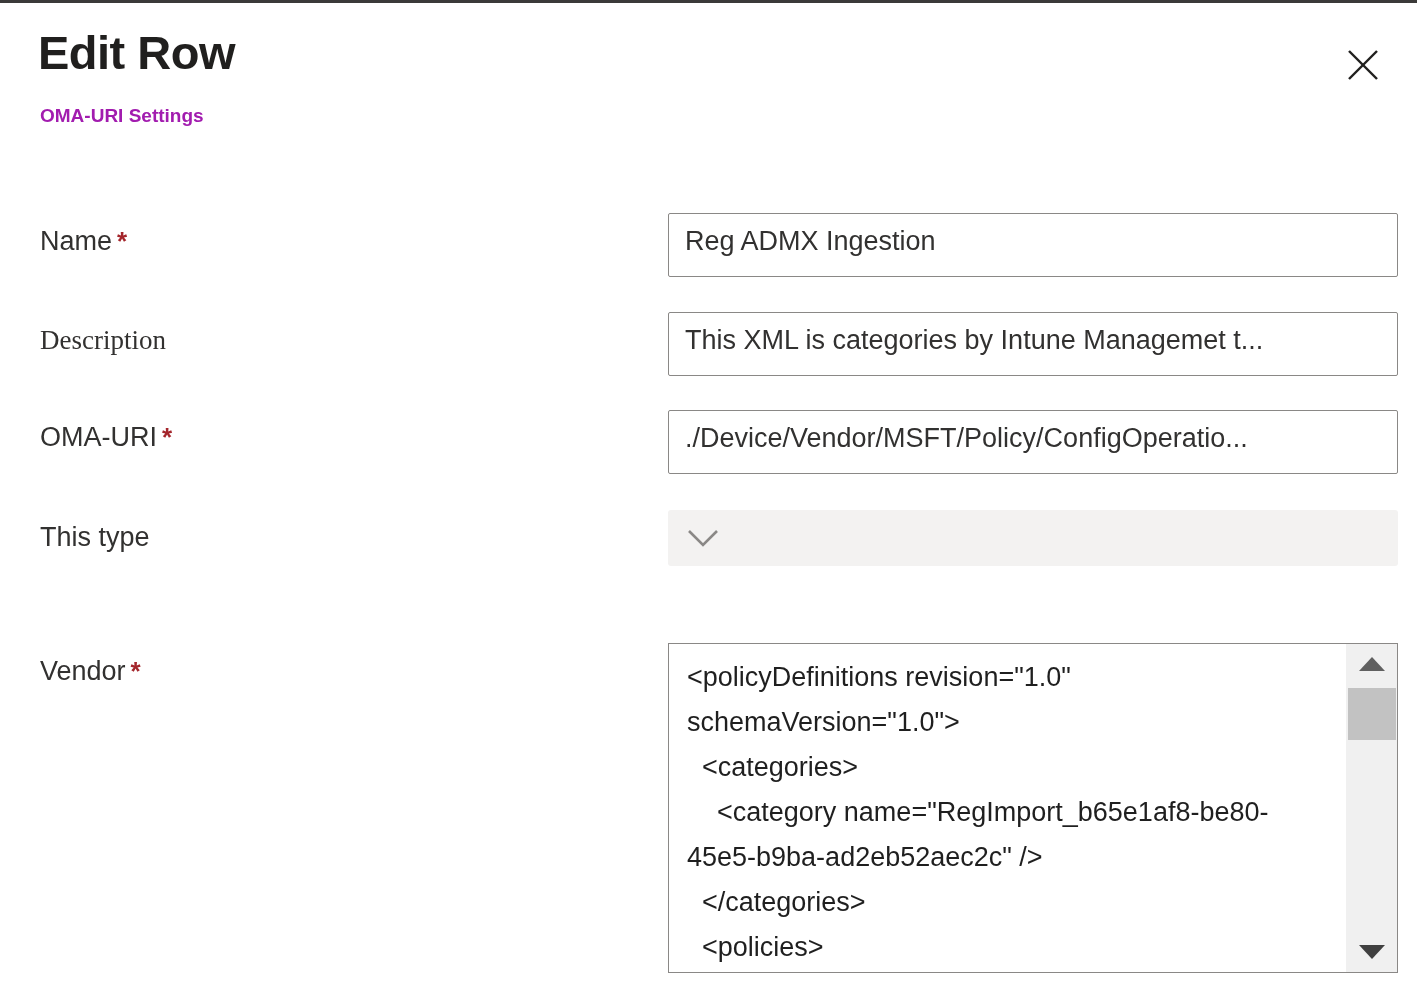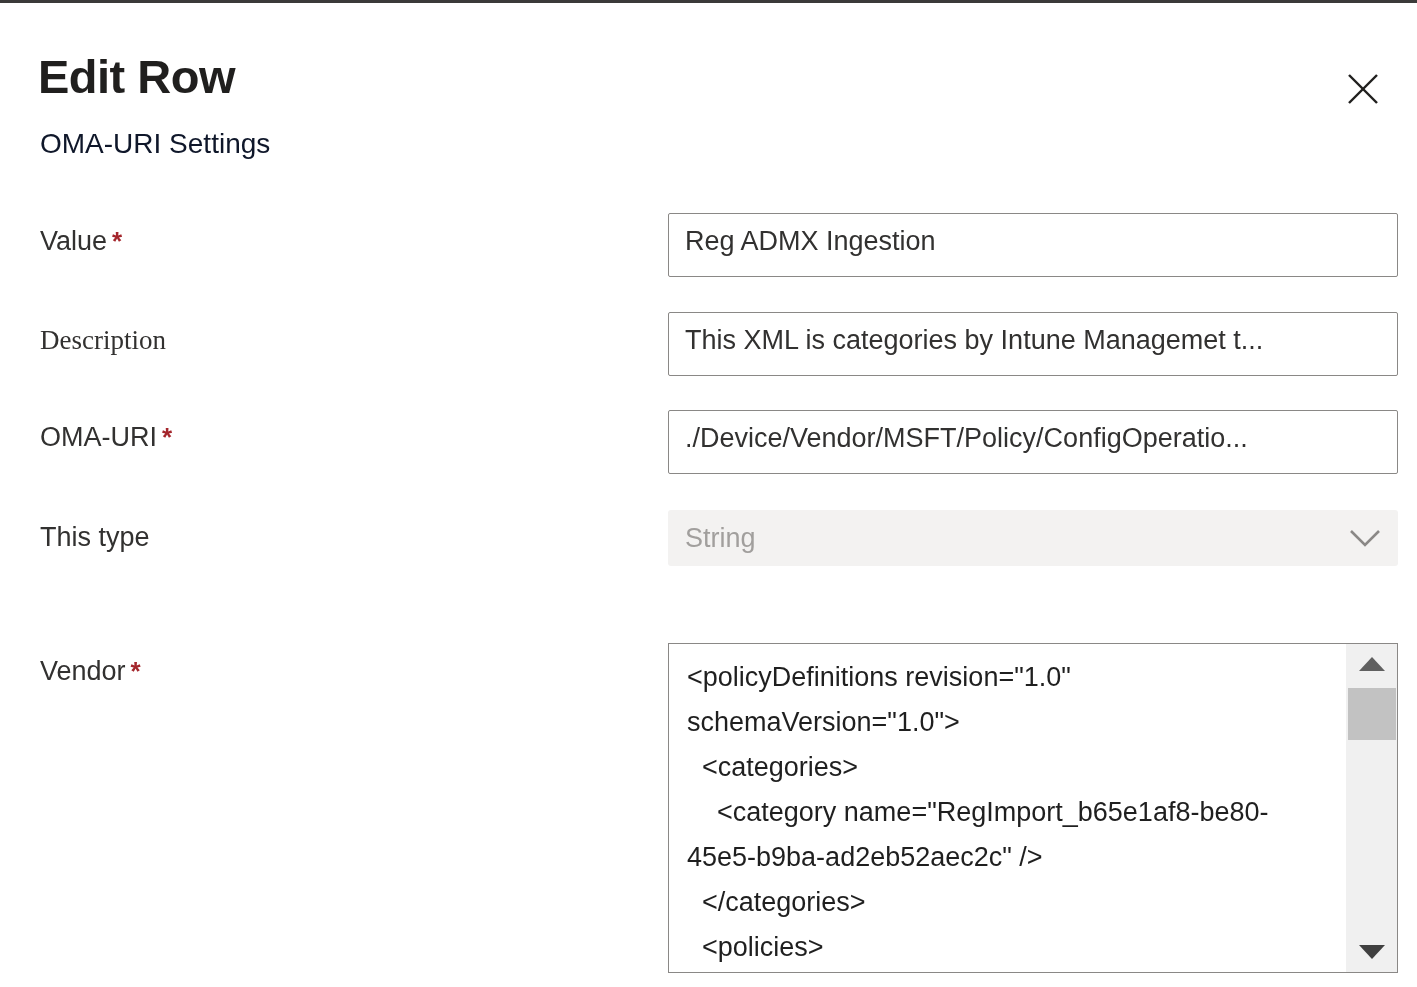--- a/index.html
+++ b/index.html
@@ -26,40 +26,39 @@
     background: #3b3a39;
   }
 
   
   .panel-header {
     position: absolute;
     left: 0;
     top: 3px;
     width: 1313px;
     height: 160px;
-    margin-top: 24px;
   }
   .panel-title {
     position: absolute;
     left: 38px;
     top: 26px;
     font-size: 47px;
     font-weight: 700;
     letter-spacing: -0.5px;
     color: #201f1e;
     line-height: 1;
     white-space: nowrap;
   }
   .panel-subtitle {
     position: absolute;
     left: 40px;
     top: 103px;
-    font-size: 28px;
-    font-weight: 400;
-    color: #0f172a;
+    font-size: 19px;
+    font-weight: 700;
+    color: #a21caf;
     line-height: 1;
     white-space: nowrap;
   }
   .close-button {
     position: absolute;
     left: 1337px;
     top: 36px;
     width: 52px;
     height: 52px;
     display: flex;
@@ -228,21 +227,21 @@
       <svg width="34" height="34" viewBox="0 0 34 34" aria-hidden="true">
         <line x1="3" y1="3" x2="31" y2="31" stroke="#201f1e" stroke-width="2.4"></line>
         <line x1="31" y1="3" x2="3" y2="31" stroke="#201f1e" stroke-width="2.4"></line>
       </svg>
     </span>
   </button>
 </div>
 
 <div class="form-row">
   <div class="field-label" style="top:228px;">
-    <span>Value</span><span class="req-star">*</span>
+    <span>Name</span><span class="req-star">*</span>
   </div>
   <div class="text-field" style="top:213px;">Reg ADMX Ingestion</div>
 </div>
 
 <div class="form-row">
   <div class="field-label" style="top:327px;font-family:Liberation Serif, serif;">
     <span>Description</span>
   </div>
   <div class="text-field" style="top:312px;">This XML is categories by Intune Managemet t...</div>
 </div>
@@ -252,21 +251,20 @@
     <span>OMA-URI</span><span class="req-star">*</span>
   </div>
   <div class="text-field" style="top:410px;">./Device/Vendor/MSFT/Policy/ConfigOperatio...</div>
 </div>
 
 <div class="form-row">
   <div class="field-label" style="top:524px;">
     <span>This type</span>
   </div>
   <div class="combo-field" style="top:510px;">
-    <span class="combo-value">String</span>
     <span class="combo-chevron">
       <svg width="34" height="20" viewBox="0 0 34 20" aria-hidden="true">
         <polyline points="3,3 17,17 31,3" fill="none" stroke="#8a8886" stroke-width="2.6"></polyline>
       </svg>
     </span>
   </div>
 </div>
 
 <div class="form-row">
   <div class="field-label" style="top:658px;">

